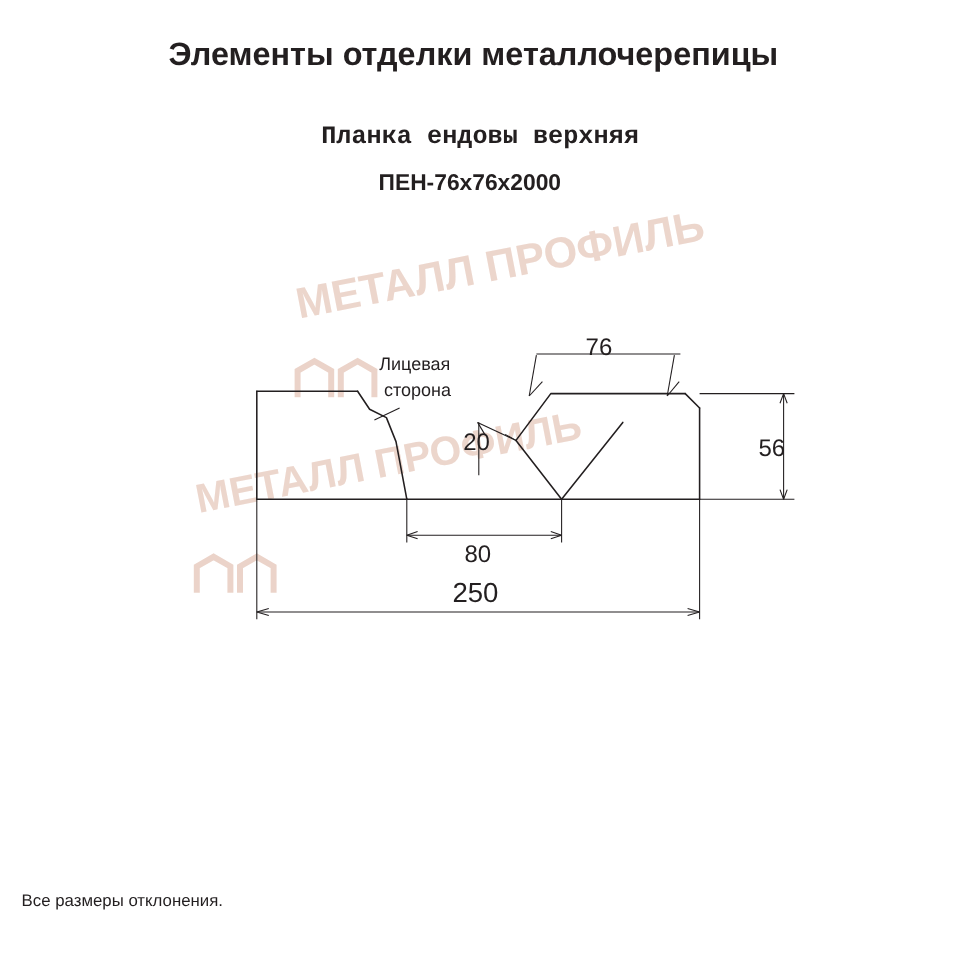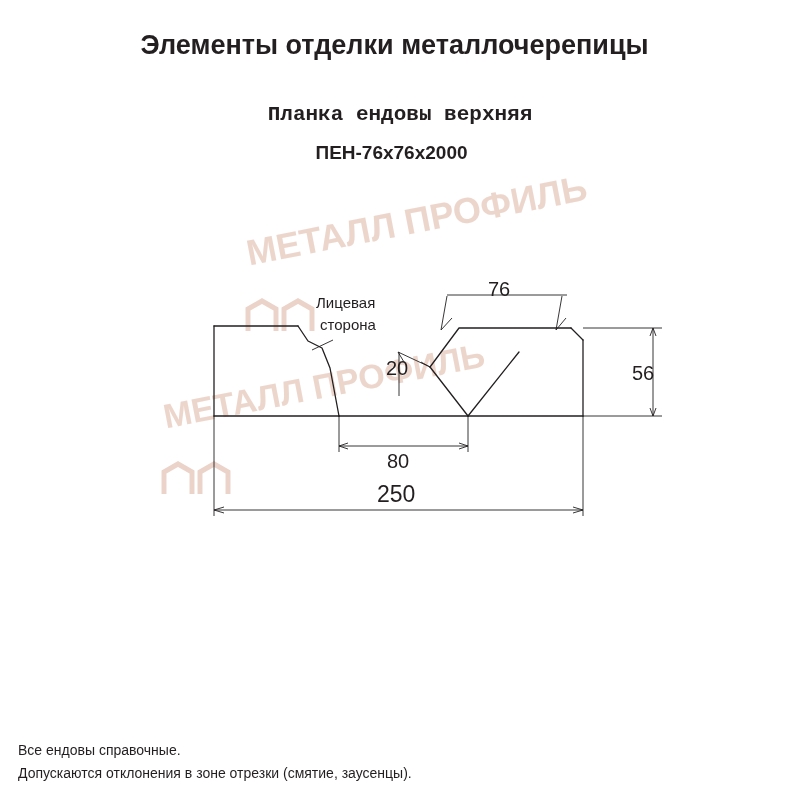--- a/index.html
+++ b/index.html
@@ -198,16 +198,15 @@
 
       <g stroke="#231f20" fill="none" stroke-width="0.9">
         <path d="M333 140 L312 150"></path>
       </g>
       <text x="316" y="108" font-size="15">Лицевая</text>
       <text x="320" y="130" font-size="15">сторона</text>
 
     </svg>
   </div>
 
-  <div class="footnote l1">Все ендовы справочные.</div>
-  <div class="footnote l2">Допускаются отклонения в зоне отрезки (смятие, заусенцы).</div>
+  <div class="footnote l1">Все размеры отклонения.</div>
 
 </div>
 
 </body></html>

